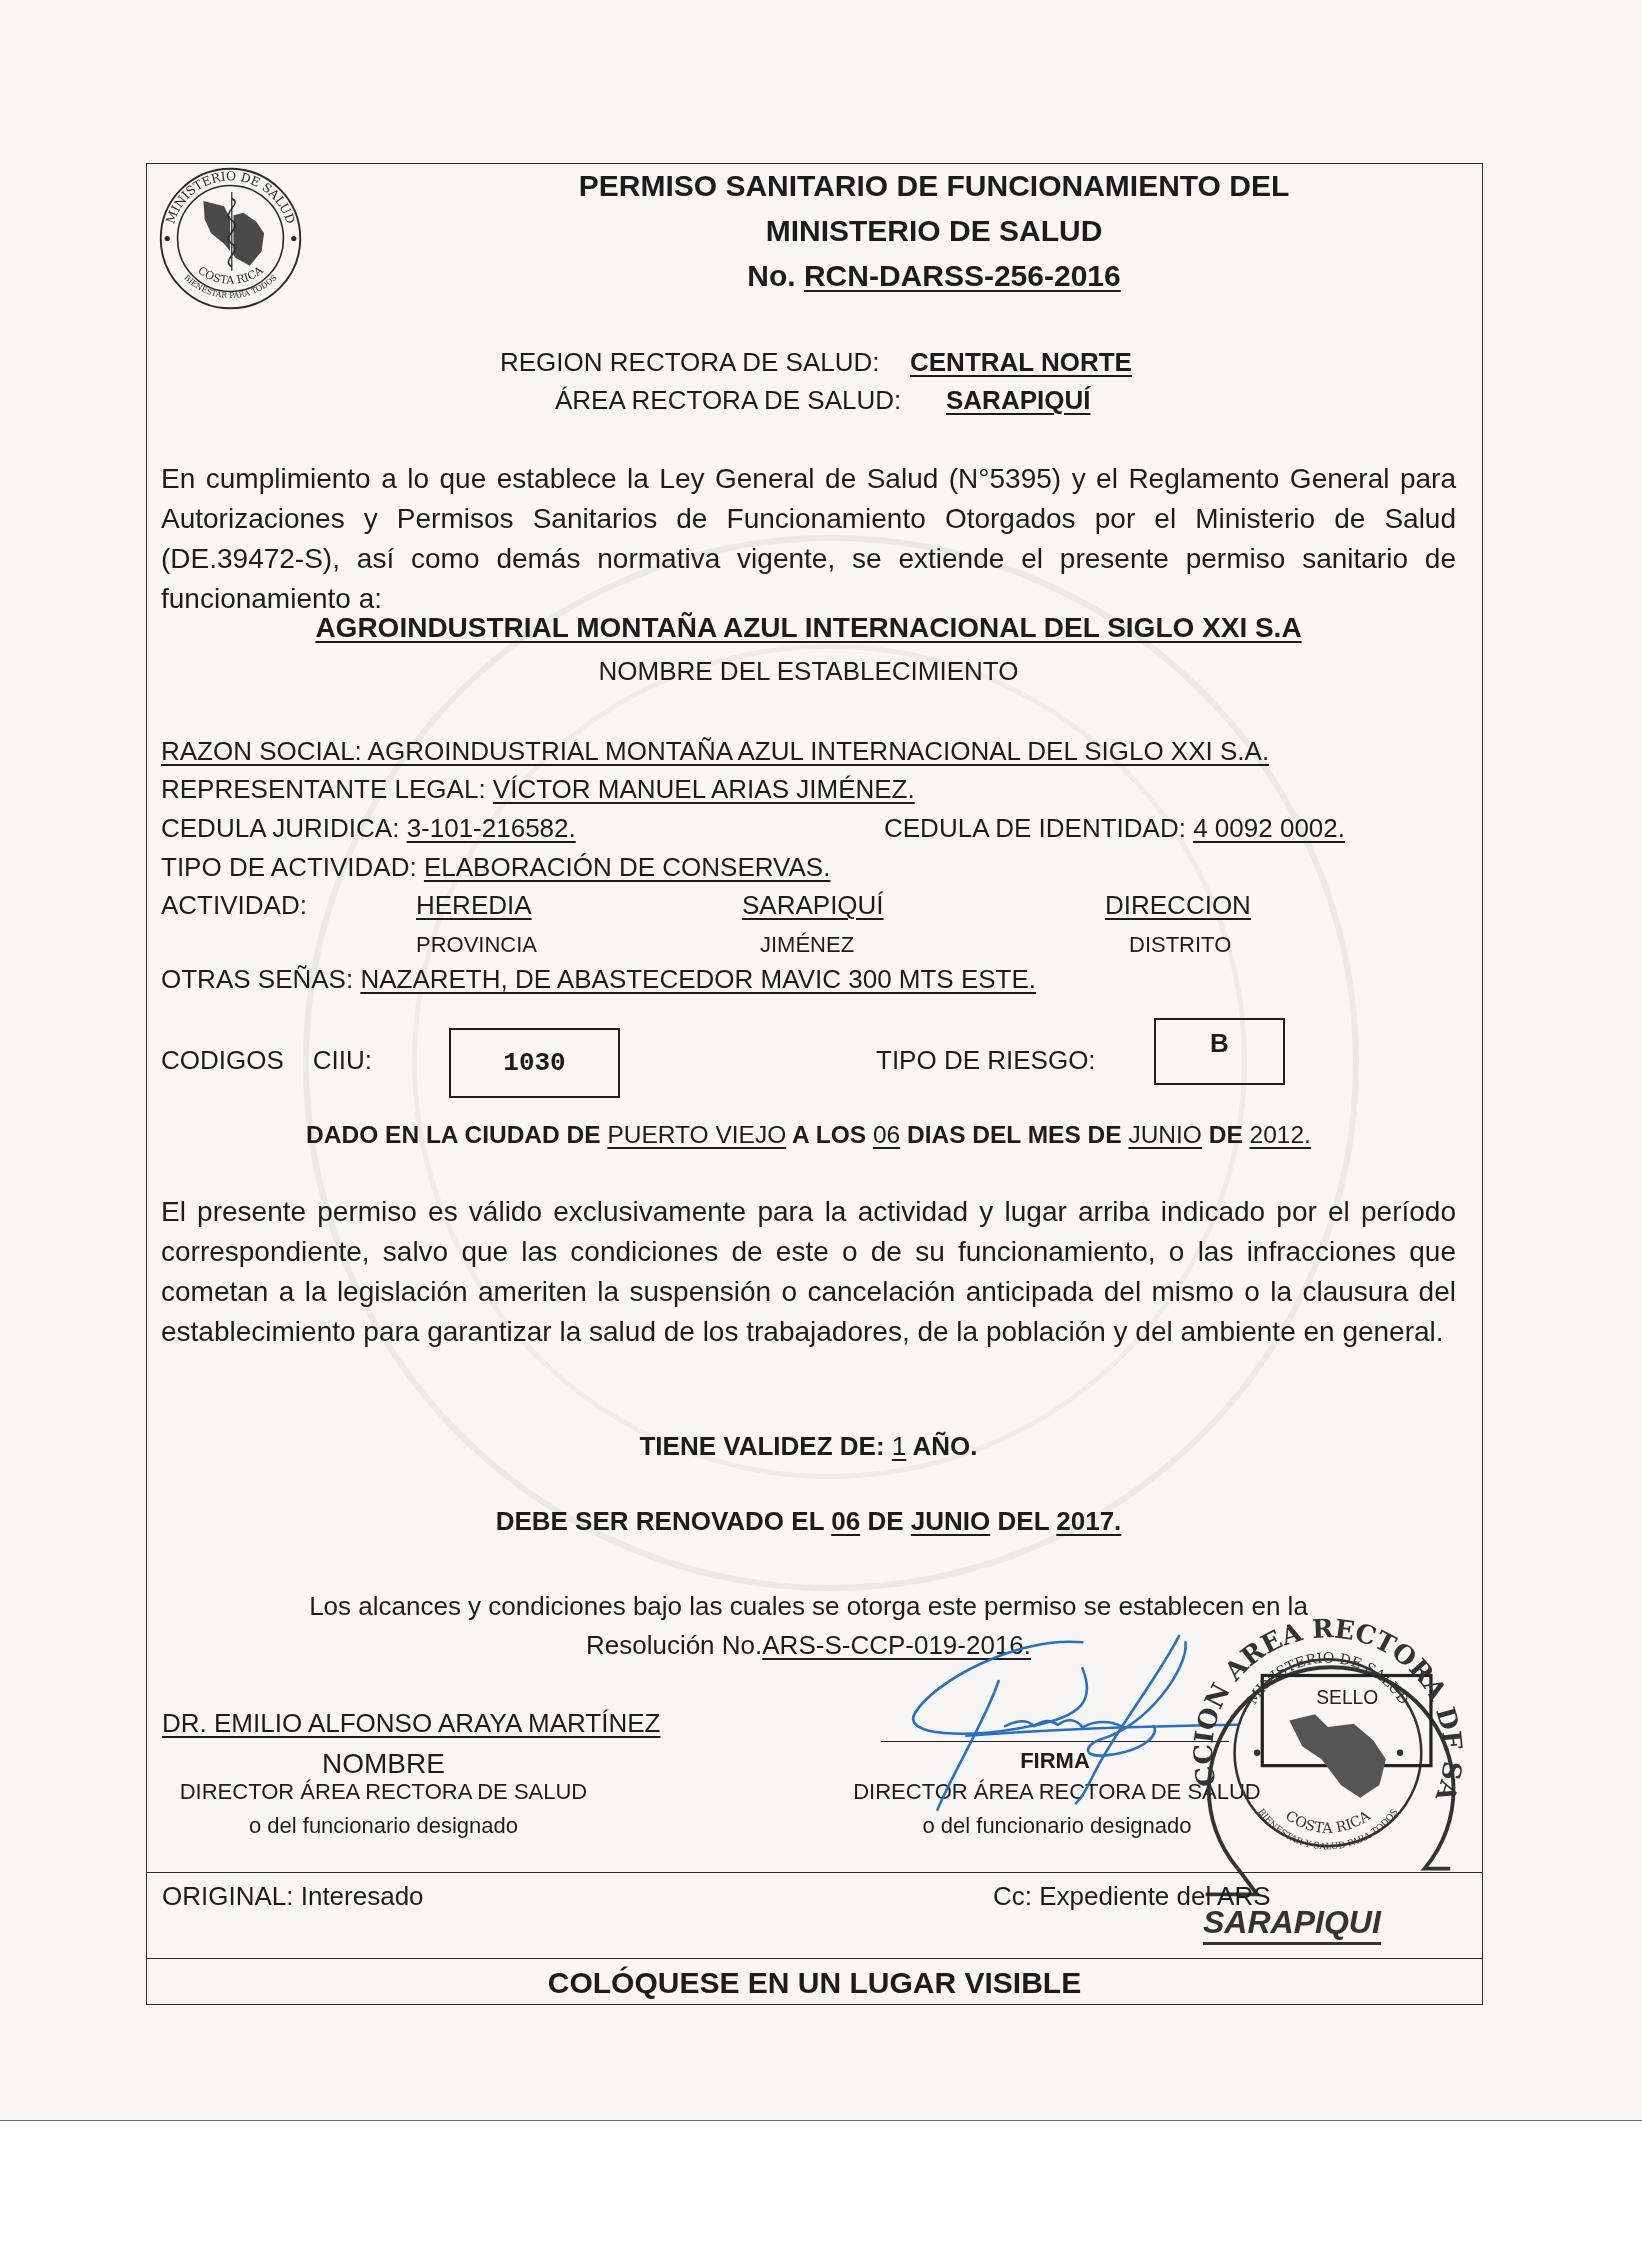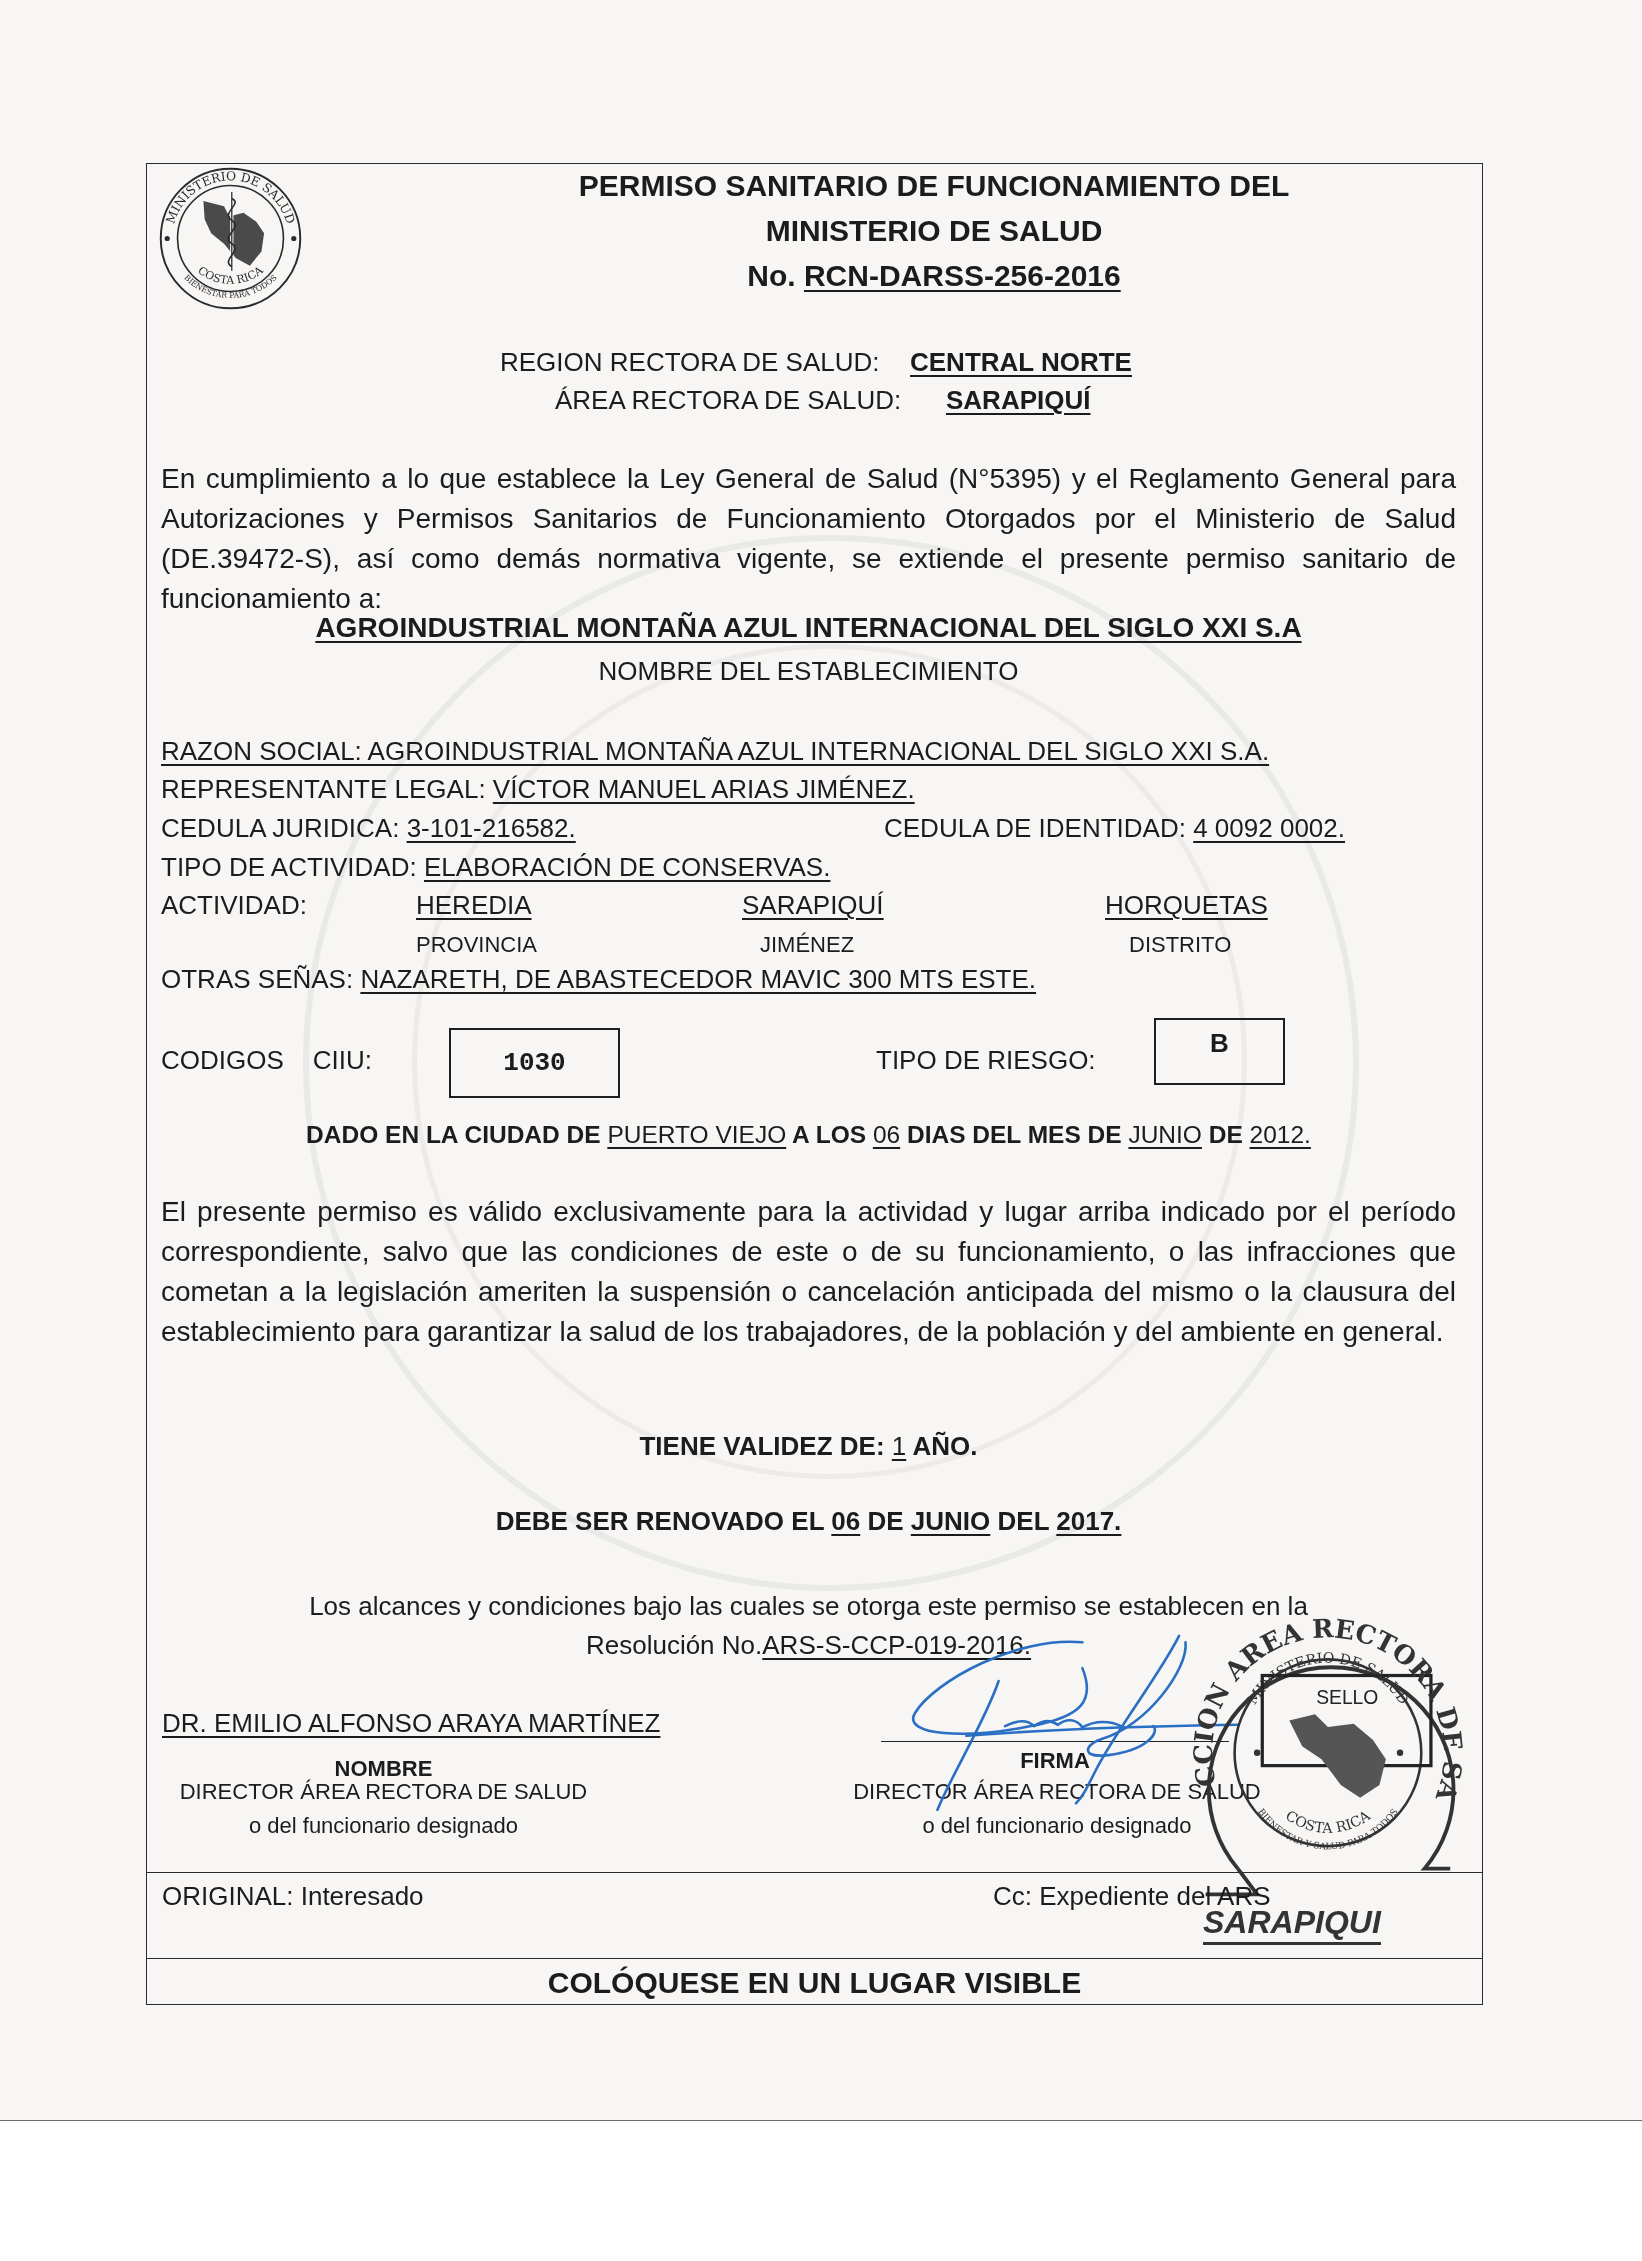--- a/index.html
+++ b/index.html
@@ -113,21 +113,21 @@
 <div class="abs body-text" style="left:161px; top:852px;">
   <span>TIPO DE ACTIVIDAD:</span>
   <span class="u">ELABORACIÓN DE CONSERVAS.</span>
 </div>
 
 <div class="abs body-text" style="left:161px; top:890px;">ACTIVIDAD:</div>
 <div class="abs body-text u" style="left:416px; top:890px;">HEREDIA</div>
 <div class="abs small" style="left:416px; top:932px;">PROVINCIA</div>
 <div class="abs body-text u" style="left:742px; top:890px;">SARAPIQUÍ</div>
 <div class="abs small" style="left:760px; top:932px;">JIMÉNEZ</div>
-<div class="abs body-text u" style="left:1105px; top:890px;">HORQUETAS</div>
+<div class="abs body-text u" style="left:1105px; top:890px;">DIRECCION</div>
 <div class="abs small" style="left:1129px; top:932px;">DISTRITO</div>
 
 <div class="abs body-text" style="left:161px; top:964px;">
   <span>OTRAS SEÑAS:</span>
   <span class="u">NAZARETH, DE ABASTECEDOR MAVIC 300 MTS ESTE.</span>
 </div>
 
 <div class="abs body-text" style="left:161px; top:1045px; white-space:pre;">CODIGOS    CIIU:</div>
 <div class="box" style="left:449px; top:1028px; width:171px; height:70px;font-family:Liberation Mono, monospace;">1030</div>
 <div class="abs body-text" style="left:876px; top:1045px;">TIPO DE RIESGO:</div>
@@ -160,21 +160,21 @@
   <span>DEL</span>
   <span class="u">2017.</span>
 </div>
 
 <div class="abs center body-text" style="left:161px; width:1295px; top:1591px;">Los alcances y condiciones bajo las cuales se otorga este permiso se establecen en la</div>
 <div class="abs center body-text" style="left:161px; width:1295px; top:1630px;">
   <span>Resolución  No.</span><span class="u">ARS-S-CCP-019-2016.</span>
 </div>
 
 <div class="abs body-text u" style="left:162px; top:1708px;">DR. EMILIO ALFONSO ARAYA MARTÍNEZ</div>
-<div class="abs center" style="left:161px; width:445px; top:1748px; font-size:22px; font-weight:bold;margin-top:8px;">NOMBRE</div>
+<div class="abs center" style="left:161px; width:445px; top:1748px; font-size:28px; font-weight:normal;">NOMBRE</div>
 <div class="abs center small" style="left:161px; width:445px; top:1779px;">DIRECTOR ÁREA  RECTORA DE SALUD</div>
 <div class="abs center small" style="left:161px; width:445px; top:1813px;">o del funcionario designado</div>
 
 <div class="sig-line" style="left:881px; top:1741px; width:348px;"></div>
 <div class="abs center" style="left:881px; width:348px; top:1748px; font-size:22px; font-weight:bold;">FIRMA</div>
 <div class="abs center small" style="left:825px; width:464px; top:1779px;">DIRECTOR  ÁREA RECTORA DE SALUD</div>
 <div class="abs center small" style="left:825px; width:464px; top:1813px;">o del funcionario designado</div>
 
 <svg class="seal-svg" style="left:889px; top:1623px;" width="361" height="232" viewBox="0 0 560 360">
   <g fill="none" stroke="#2a6fc4" stroke-width="4" stroke-linecap="round">

